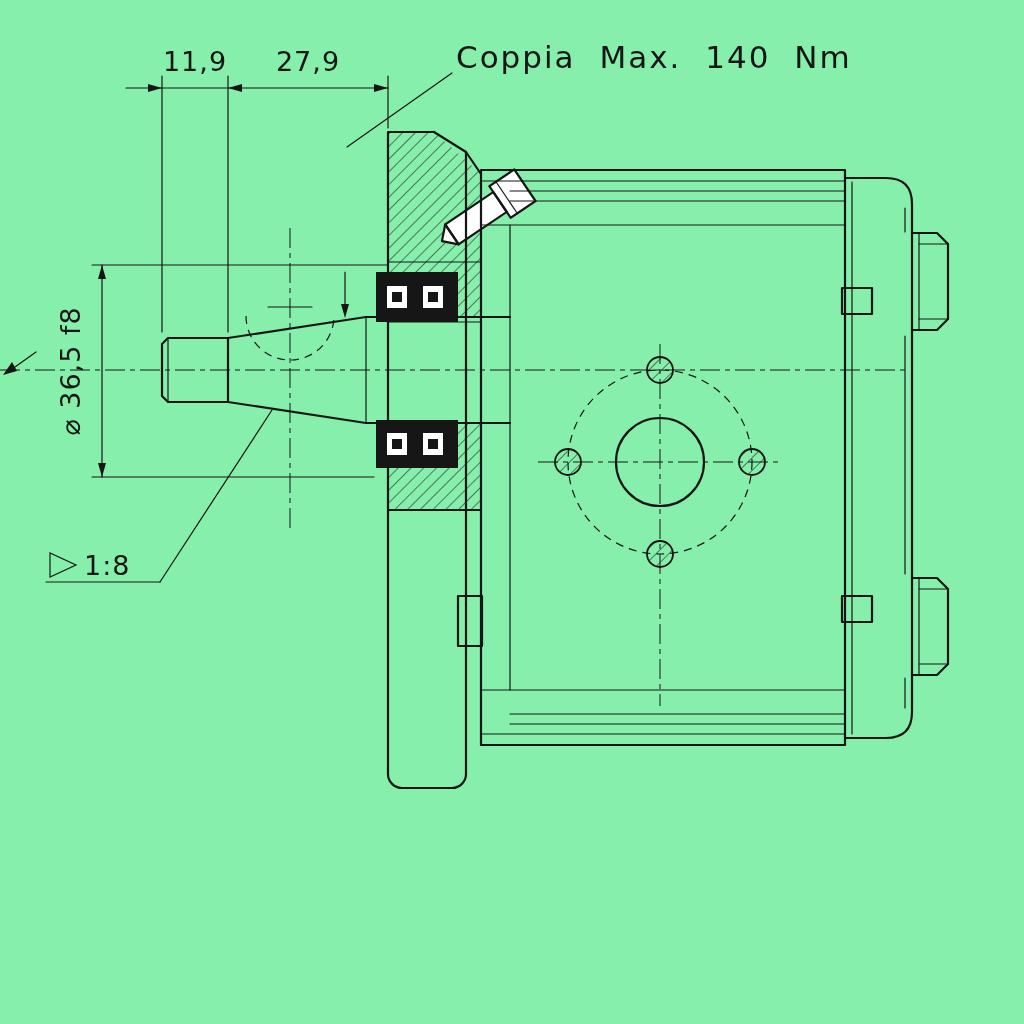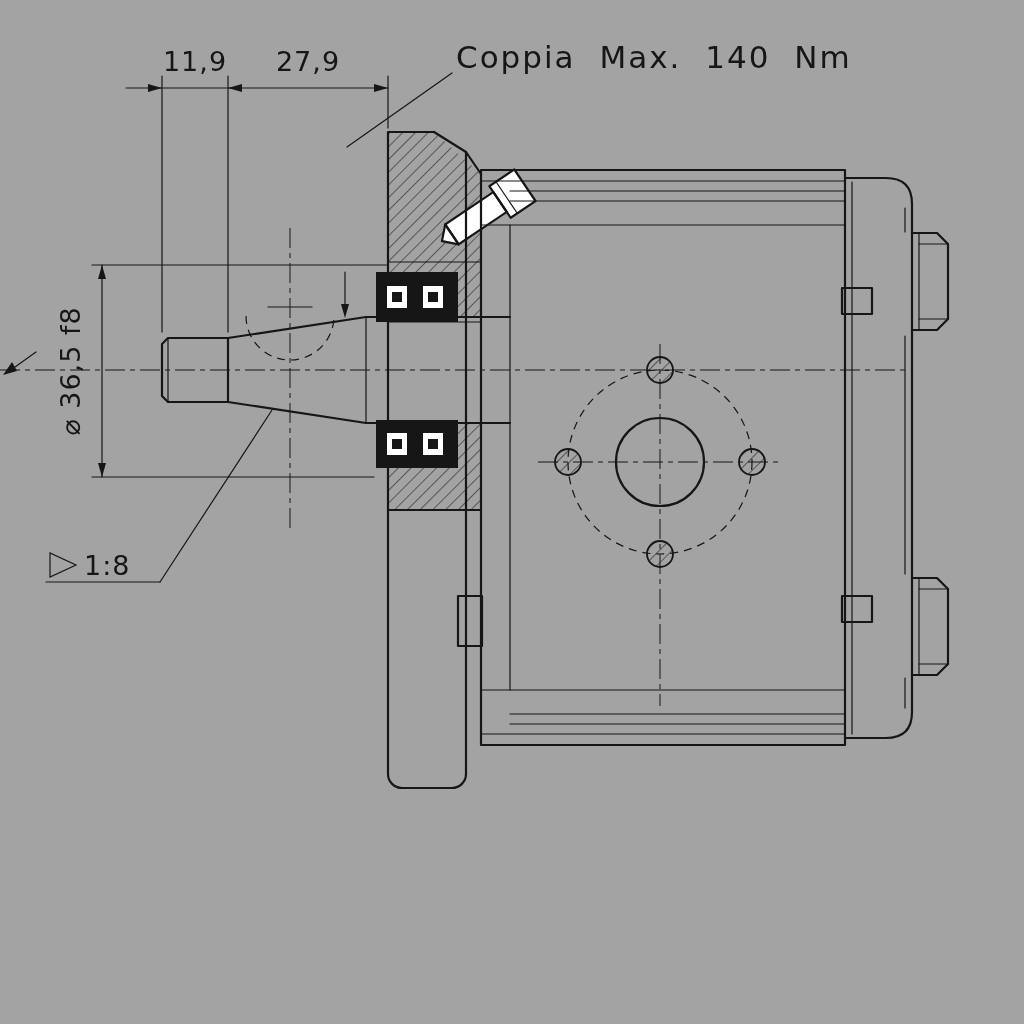--- a/index.html
+++ b/index.html
@@ -1,16 +1,16 @@
 <!DOCTYPE html>
 <html><head>
 <meta charset="utf-8">
 <style>
   html,body{margin:0;padding:0;background:#ffffff;}
-  .canvas{width:1024px;height:1024px;background:#a3a3a3;position:relative;overflow:hidden;}
+  .canvas{width:1024px;height:1024px;background:#86efac;position:relative;overflow:hidden;}
   svg{display:block;}
   .s2{stroke:#161616;stroke-width:2.2;fill:none;stroke-linecap:round;stroke-linejoin:round;}
   .s1{stroke:#161616;stroke-width:1.2;fill:none;stroke-linecap:round;}
   .cl{stroke:#161616;stroke-width:1;fill:none;stroke-dasharray:20 5 5 5;}
   .dsh{stroke:#161616;stroke-width:1.2;fill:none;stroke-dasharray:8 6;}
   .ink{fill:#161616;stroke:none;}
   text{font-family:"DejaVu Sans","Liberation Sans",sans-serif;fill:#161616;}
   .dimtxt{font-size:27px;letter-spacing:1px;}
   .bigtxt{font-size:31px;letter-spacing:2px;word-spacing:12px;}
 </style>

